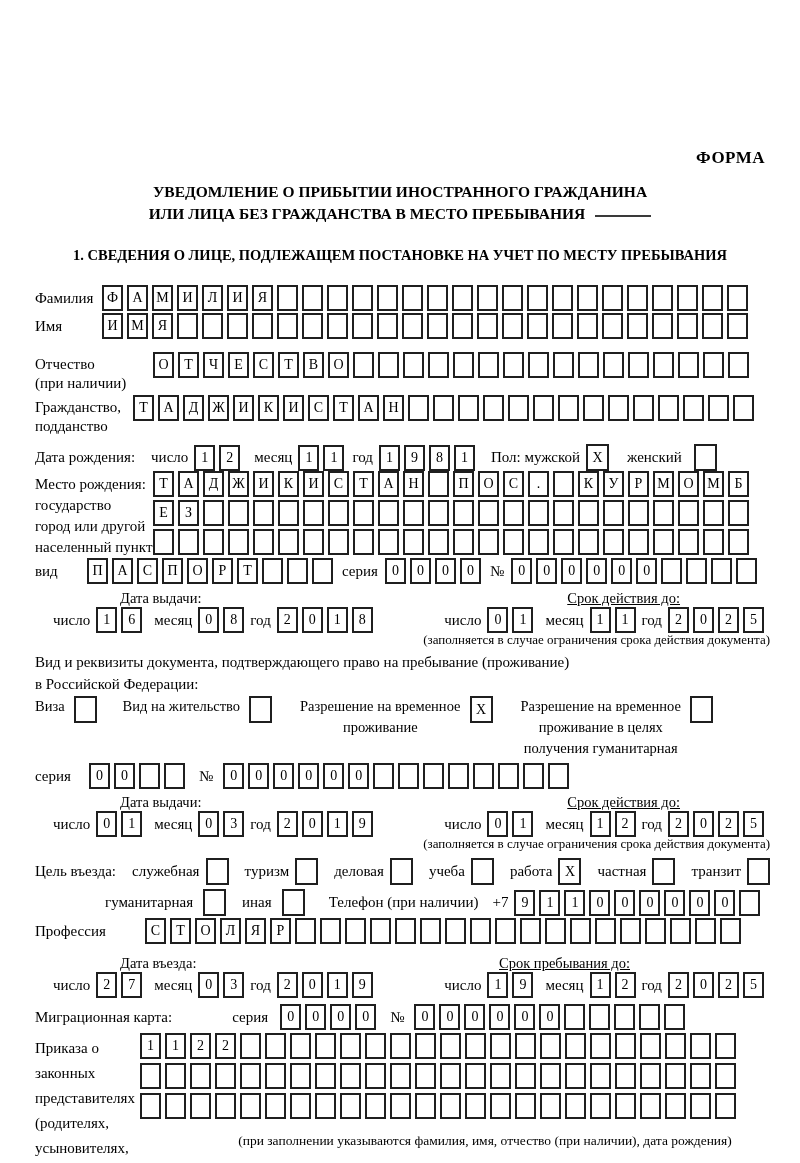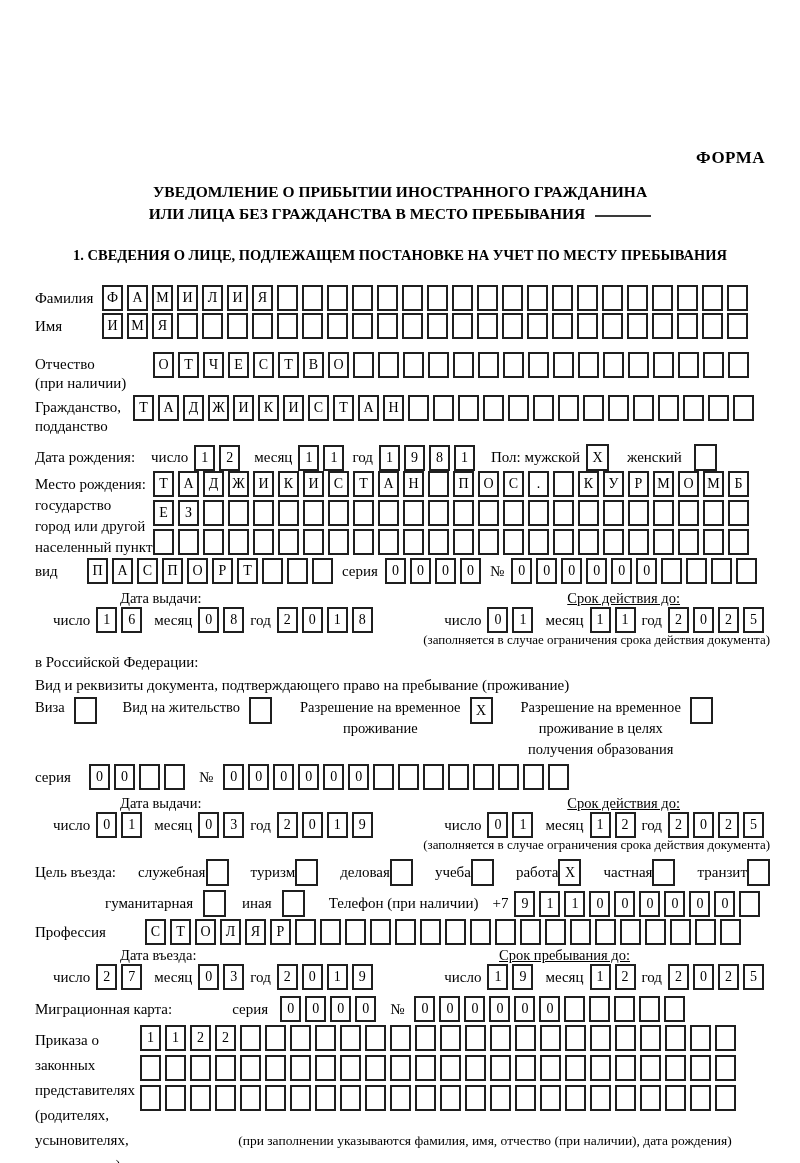--- a/index.html
+++ b/index.html
@@ -53,21 +53,21 @@
   .ml12{ margin-left:12px !important; } .mla{ margin-left:auto !important; }
   .dnote { text-align:right; font-size:13px; height:14px; line-height:14px; }
 
   .ptext { font-size:15px; line-height:22px; }
 
   .permit { display:flex; align-items:flex-start; margin-top:1px; }
   .popt { display:flex; align-items:flex-start; gap:9px; font-size:14.5px; }
   .plines { text-align:center; line-height:21px; }
 
   .purpose { display:flex; align-items:center; justify-content:space-between; }
-  .pair { display:flex; align-items:center; gap:0; }
+  .pair { display:flex; align-items:center; gap:6px; }
 
   .row2 { display:flex; align-items:center; }
 
   .bottom-note { position:absolute; top:1133px; left:195px; width:580px;
                  font-size:13.5px; text-align:center; }
 </style>
 </head>
 <body>
 
 <div class="page">
@@ -407,22 +407,22 @@
       <span>год</span>
       <span class="cells">
           <span class="cell">2</span>
           <span class="cell">0</span>
           <span class="cell">2</span>
           <span class="cell">5</span>
         </span>
     </div>
     <div class="dnote" style="margin-bottom:4px">(заполняется в случае ограничения срока действия документа)</div>
 
+    <div class="ptext">Вид и реквизиты документа, подтверждающего право на пребывание (проживание)</div>
     <div class="ptext" style="margin-bottom:1px">в Российской Федерации:</div>
-    <div class="ptext">Вид и реквизиты документа, подтверждающего право на пребывание (проживание)</div>
 
     <div class="permit" style="margin-bottom:4px">
       <div class="popt">
         <div class="plines">
             <div>Виза</div>
           </div>
         <span class="cells cb">
             <span class="cell"></span>
           </span>
       </div>
@@ -440,21 +440,21 @@
           <div>проживание</div>
         </div>
         <span class="cells cb">
             <span class="cell">X</span>
           </span>
       </div>
       <div class="popt" style="margin-left:28px">
         <div class="plines">
           <div>Разрешение на временное</div>
           <div>проживание в целях</div>
-          <div>получения образования</div>
+          <div>получения гуманитарная</div>
         </div>
         <span class="cells cb">
             <span class="cell"></span>
           </span>
       </div>
     </div>
 
     <div class="inline" style="margin-bottom:5px">
       <span>серия</span>
       <span class="cells" style="margin-left:18px">
@@ -588,21 +588,21 @@
           <span class="cell">0</span>
           <span class="cell">0</span>
           <span class="cell">0</span>
           <span class="cell">0</span>
           <span class="cell">0</span>
           <span class="cell">0</span>
           <span class="cell"></span>
         </span>
     </div>
 
-    <div class="frow" style="margin-bottom:2px">
+    <div class="frow" style="margin-bottom:11px">
       <div class="flabel single w110">Профессия</div>
       <div class="cells">
           <span class="cell">С</span>
           <span class="cell">Т</span>
           <span class="cell">О</span>
           <span class="cell">Л</span>
           <span class="cell">Я</span>
           <span class="cell">Р</span>
           <span class="cell"></span>
           <span class="cell"></span>

